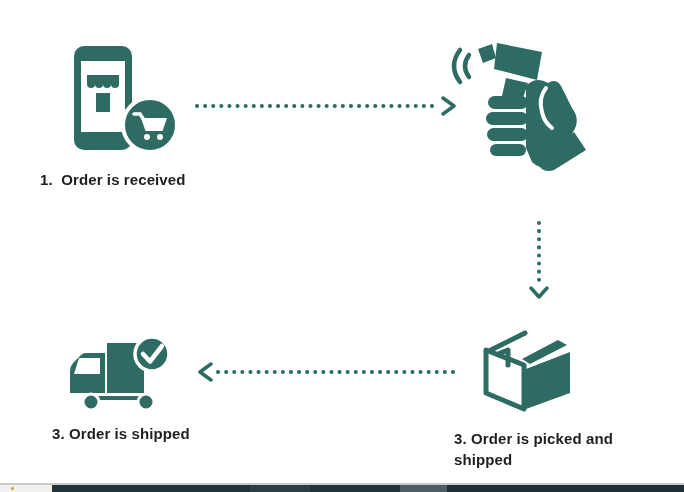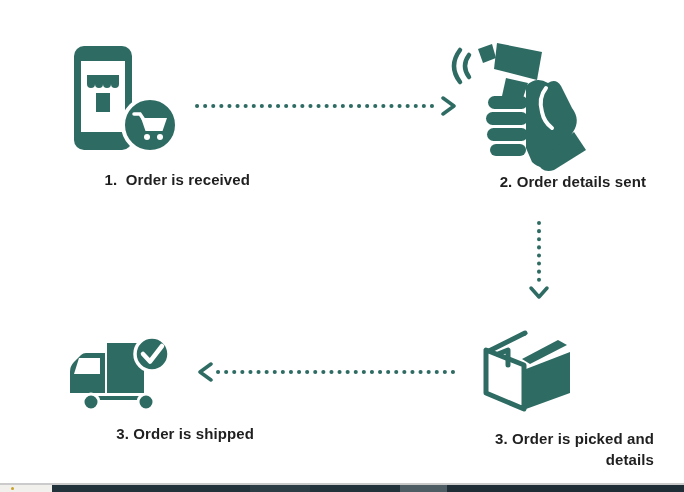--- a/index.html
+++ b/index.html
@@ -2,21 +2,21 @@
 <html><head>
 <meta charset="utf-8">
 <style>
   html,body{margin:0;padding:0;background:#fff;}
   .canvas{
     position:relative;width:684px;height:492px;background:#ffffff;overflow:hidden;
     font-family:"Liberation Sans", sans-serif;
   }
   .abs{position:absolute;}
   .step-label{
-    position:absolute;text-align:right;color:#1f1f1f;
+    position:absolute;text-align:left;color:#1f1f1f;
     font-size:15px;font-weight:700;line-height:21px;letter-spacing:.1px;
   }
   .step-label .lbl{white-space:pre;display:block;}
   .bottom-divider{position:absolute;left:0;top:483px;width:684px;height:2px;background:#cbcbcb;}
   .bottom-bar{position:absolute;left:0;top:485px;width:684px;height:7px;display:flex;}
   .bottom-bar .seg{height:100%;}
   .seg-0{width:52px;background:#f1f0ec;position:relative;}
   .seg-1{width:198px;background:#22333b;}
   .seg-2{width:60px;background:#2c3d45;}
   .seg-3{width:90px;background:#22333b;}
@@ -62,56 +62,55 @@
     <polygon points="64,42 86,47 79,68 60,60" fill="#2E6B63"></polygon>
     <rect x="46" y="60" width="40" height="13" rx="6.5" fill="#2E6B63"></rect>
     <rect x="44" y="76" width="42" height="13" rx="6.5" fill="#2E6B63"></rect>
     <rect x="45" y="92" width="41" height="13" rx="6.5" fill="#2E6B63"></rect>
     <rect x="48" y="108" width="36" height="12" rx="6" fill="#2E6B63"></rect>
     <path d="M84,50 Q94,40 106,47 Q114,42 119,50 L130,72 Q139,84 131,96 L112,126 Q100,136 90,126 L84,112 Z" fill="#2E6B63"></path>
     <path d="M95,126 L132,96 L144,114 L112,134 Q100,138 95,126 Z" fill="#2E6B63"></path>
     <path d="M104,52 Q96,62 100,76 Q102,86 110,92" stroke="#ffffff" stroke-width="4" fill="none" stroke-linecap="round"></path>
   </svg>
   <div class="step-label" style="left:446px;top:171px;width:200px">
-    <span class="lbl">2. Order details sent</span>
   </div>
 
   <svg class="abs" style="left:528px;top:218px" width="22" height="88" viewBox="0 0 22 88">
     <line x1="11" y1="5" x2="11" y2="66" stroke="#2E6B63" stroke-width="4" stroke-dasharray="0.1 8" stroke-linecap="round"></line>
     <path d="M3,70 L11,79 L19,70" stroke="#2E6B63" stroke-width="3.5" fill="none" stroke-linecap="round" stroke-linejoin="round"></path>
   </svg>
 
   <svg class="abs" style="left:473px;top:322px" width="130" height="95" viewBox="0 0 130 95">
     <path d="M14,30 L52,11" stroke="#2E6B63" stroke-width="5" fill="none" stroke-linecap="round"></path>
     <path d="M13,28 L13,71 L51,87 L51,43 Z" fill="#ffffff" stroke="#2E6B63" stroke-width="5" stroke-linejoin="round"></path>
     <path d="M25,32 L35,28 L35,43" stroke="#2E6B63" stroke-width="5" fill="none" stroke-linecap="round" stroke-linejoin="round"></path>
     <polygon points="49,37 85,18 94,23 57,42" fill="#2E6B63"></polygon>
     <polygon points="53,47 97,30 97,71 53,87" fill="#2E6B63"></polygon>
   </svg>
   <div class="step-label" style="left:454px;top:428px;width:200px">
     <span class="lbl">3. Order is picked and</span>
-    <span class="lbl">details</span>
+    <span class="lbl">shipped</span>
   </div>
 
   <svg class="abs" style="left:196px;top:362px" width="266" height="20" viewBox="0 0 266 20">
     <path d="M15,2 L4,10 L15,18" stroke="#2E6B63" stroke-width="3.5" fill="none" stroke-linecap="round" stroke-linejoin="round"></path>
     <line x1="22" y1="10" x2="261" y2="10" stroke="#2E6B63" stroke-width="4" stroke-dasharray="0.1 8" stroke-linecap="round"></line>
   </svg>
 
   <svg class="abs" style="left:62px;top:328px" width="112" height="88" viewBox="0 0 112 88">
     <rect x="45" y="15" width="37" height="50" fill="#2E6B63"></rect>
     <path d="M8,65 L8,44 Q8,38 12,34 L19,27 Q21,25 24,25 L43,25 L43,65 Z" fill="#2E6B63"></path>
     <polygon points="17,30 38,30 38,46 12,46" fill="#ffffff"></polygon>
     <rect x="28" y="68" width="56" height="4" rx="2" fill="#2E6B63"></rect>
     <circle cx="29" cy="74" r="8" fill="#2E6B63" stroke="#ffffff" stroke-width="3"></circle>
     <circle cx="84" cy="74" r="8" fill="#2E6B63" stroke="#ffffff" stroke-width="3"></circle>
     <circle cx="90" cy="26" r="17" fill="#2E6B63" stroke="#ffffff" stroke-width="3.5"></circle>
     <path d="M81,26 L88,33.5 L100,18" stroke="#ffffff" stroke-width="4.5" fill="none" stroke-linecap="round" stroke-linejoin="round"></path>
   </svg>
-  <div class="step-label" style="left:44px;top:423px;width:210px">
+  <div class="step-label" style="left:52px;top:423px;width:210px">
     <span class="lbl">3. Order is shipped</span>
   </div>
 
   <div class="bottom-divider"></div>
   <div class="bottom-bar">
     <div class="seg seg-0">
       <div class="bar-dot"></div>
     </div>
     <div class="seg seg-1"></div>
     <div class="seg seg-2"></div>

